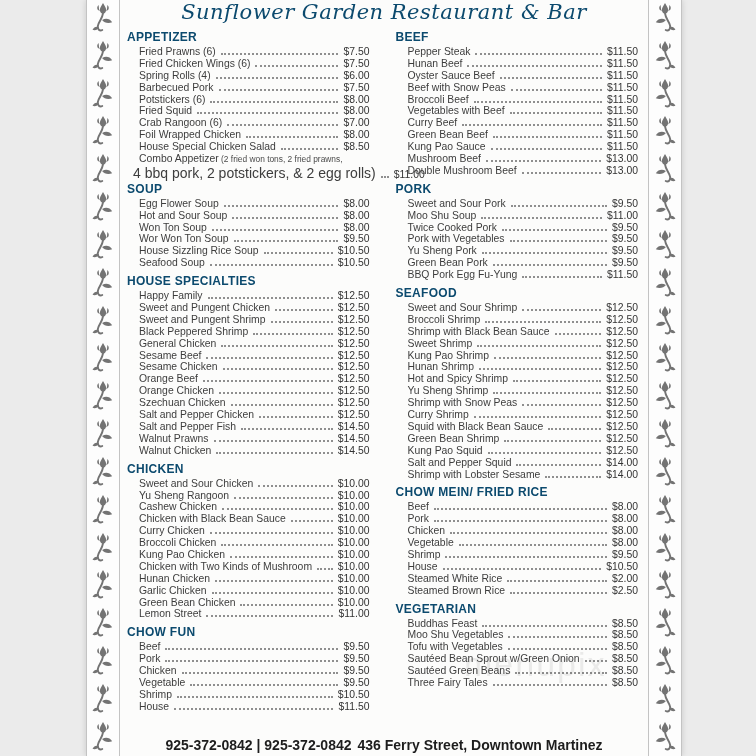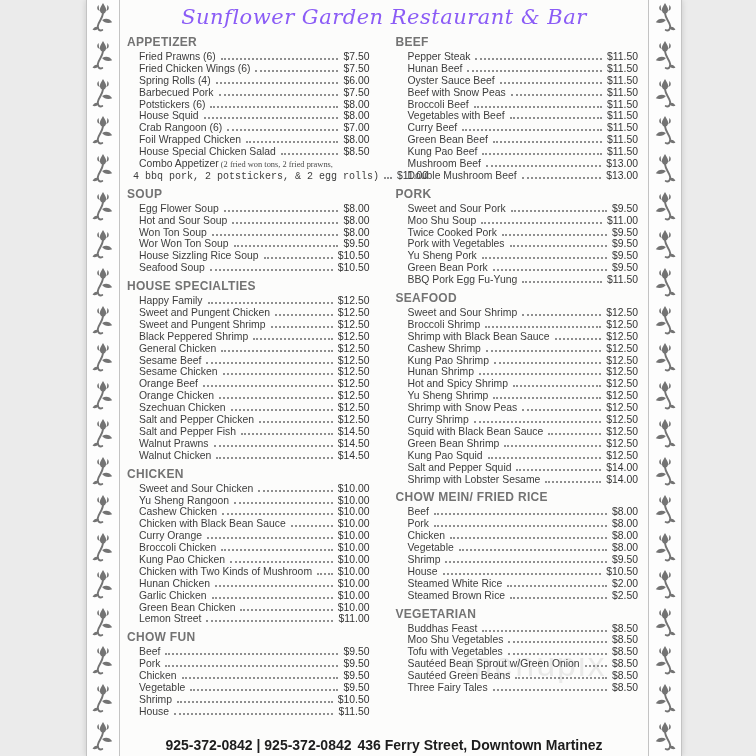--- a/index.html
+++ b/index.html
@@ -40,60 +40,59 @@
   .ornament-strip.right svg { transform: scaleX(-1); }
   .ornament-strip svg { flex: 0 0 auto; }
 
   .content {
     position: absolute;
     left: 38px; right: 38px; top: 0; bottom: 0;
   }
 
   .menu-title {
     margin: 0;
-    padding-top: 5px;
     text-align: center;
     font-family: "DejaVu Serif", serif;
     font-style: italic;
     font-weight: 500;
     font-size: 21px;
-    color: #8b5cf6;
+    color: #0c4a6e;
     letter-spacing: 0.5px;
   }
 
   .menu-columns {
     display: flex;
     gap: 26px;
     padding: 3px 6px 0 3px;
   }
   .menu-column { flex: 1 1 0; min-width: 0; }
 
   .section-header {
     font-size: 12px;
     font-weight: bold;
-    color: #737373;
+    color: #0c4a6e;
     letter-spacing: 0.3px;
     margin: 5px 0 2px 0;
     line-height: 14px;
   }
   .menu-column .section-header:first-child { margin-top: 3px; }
 
   .item-row {
     display: flex;
     align-items: baseline;
     height: 11.9px;
     padding-left: 12px;
     font-size: 10.4px;
     color: #3d3d3d;
     white-space: nowrap;
   }
   .item-name { flex: 0 0 auto; }
-  .item-note { font-size: 8.4px; color: #4a4a4a; font-family: Liberation Serif, serif; }
+  .item-note { font-size: 8.4px; color: #4a4a4a; }
   .item-row.cont { padding-left: 6px; }
-  .item-row.cont .item-name { font-size: 10px; font-family: Liberation Mono, monospace; }
+  .item-row.cont .item-name { font-size: 14px; }
   .leader {
     flex: 1 1 auto;
     border-bottom: 2px dotted #8f8f8f;
     margin: 0 5px 2px 5px;
     min-width: 8px;
   }
   .item-price { flex: 0 0 auto; color: #333; }
 
   .watermark {
     position: absolute;
@@ -591,21 +590,21 @@
               <span class="item-name">Barbecued Pork</span>
               <span class="leader"></span>
               <span class="item-price">$7.50</span>
             </div>
             <div class="item-row">
               <span class="item-name">Potstickers (6)</span>
               <span class="leader"></span>
               <span class="item-price">$8.00</span>
             </div>
             <div class="item-row">
-              <span class="item-name">House Squid</span>
+              <span class="item-name">Fried Squid</span>
               <span class="leader"></span>
               <span class="item-price">$8.00</span>
             </div>
             <div class="item-row">
               <span class="item-name">Crab Rangoon (6)</span>
               <span class="leader"></span>
               <span class="item-price">$7.00</span>
             </div>
             <div class="item-row">
               <span class="item-name">Foil Wrapped Chicken</span>
@@ -742,21 +741,21 @@
               <span class="item-name">Cashew Chicken</span>
               <span class="leader"></span>
               <span class="item-price">$10.00</span>
             </div>
             <div class="item-row">
               <span class="item-name">Chicken with Black Bean Sauce</span>
               <span class="leader"></span>
               <span class="item-price">$10.00</span>
             </div>
             <div class="item-row">
-              <span class="item-name">Curry Orange</span>
+              <span class="item-name">Curry Chicken</span>
               <span class="leader"></span>
               <span class="item-price">$10.00</span>
             </div>
             <div class="item-row">
               <span class="item-name">Broccoli Chicken</span>
               <span class="leader"></span>
               <span class="item-price">$10.00</span>
             </div>
             <div class="item-row">
               <span class="item-name">Kung Pao Chicken</span>
@@ -856,21 +855,21 @@
               <span class="item-name">Curry Beef</span>
               <span class="leader"></span>
               <span class="item-price">$11.50</span>
             </div>
             <div class="item-row">
               <span class="item-name">Green Bean Beef</span>
               <span class="leader"></span>
               <span class="item-price">$11.50</span>
             </div>
             <div class="item-row">
-              <span class="item-name">Kung Pao Beef</span>
+              <span class="item-name">Kung Pao Sauce</span>
               <span class="leader"></span>
               <span class="item-price">$11.50</span>
             </div>
             <div class="item-row">
               <span class="item-name">Mushroom Beef</span>
               <span class="leader"></span>
               <span class="item-price">$13.00</span>
             </div>
             <div class="item-row">
               <span class="item-name">Double Mushroom Beef</span>
@@ -923,21 +922,21 @@
               <span class="item-name">Broccoli Shrimp</span>
               <span class="leader"></span>
               <span class="item-price">$12.50</span>
             </div>
             <div class="item-row">
               <span class="item-name">Shrimp with Black Bean Sauce</span>
               <span class="leader"></span>
               <span class="item-price">$12.50</span>
             </div>
             <div class="item-row">
-              <span class="item-name">Cashew Shrimp</span>
+              <span class="item-name">Sweet Shrimp</span>
               <span class="leader"></span>
               <span class="item-price">$12.50</span>
             </div>
             <div class="item-row">
               <span class="item-name">Kung Pao Shrimp</span>
               <span class="leader"></span>
               <span class="item-price">$12.50</span>
             </div>
             <div class="item-row">
               <span class="item-name">Hunan Shrimp</span>

